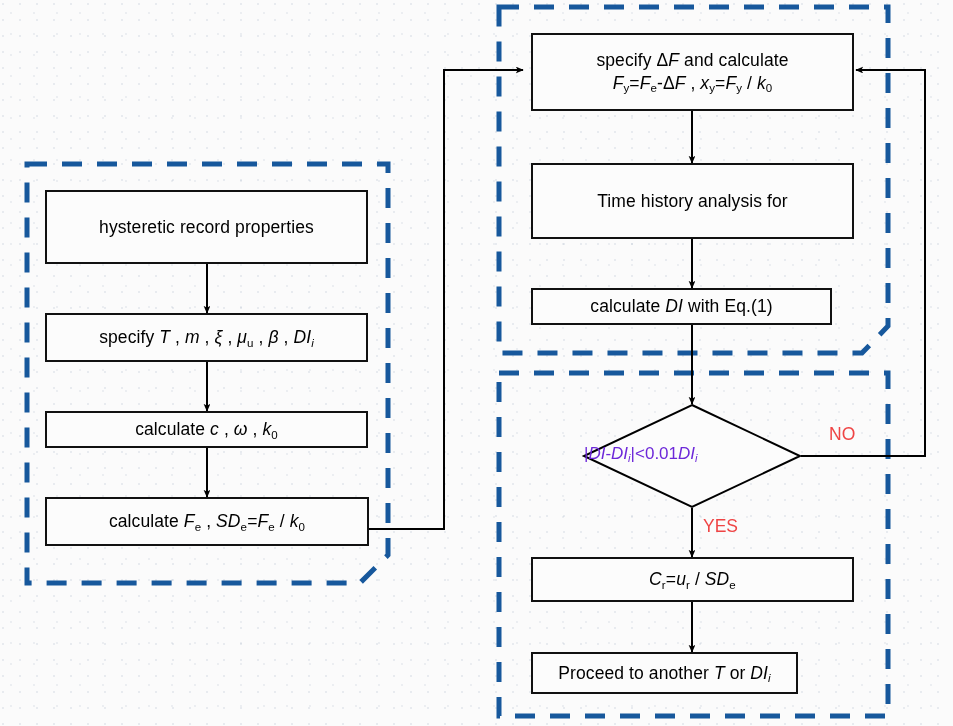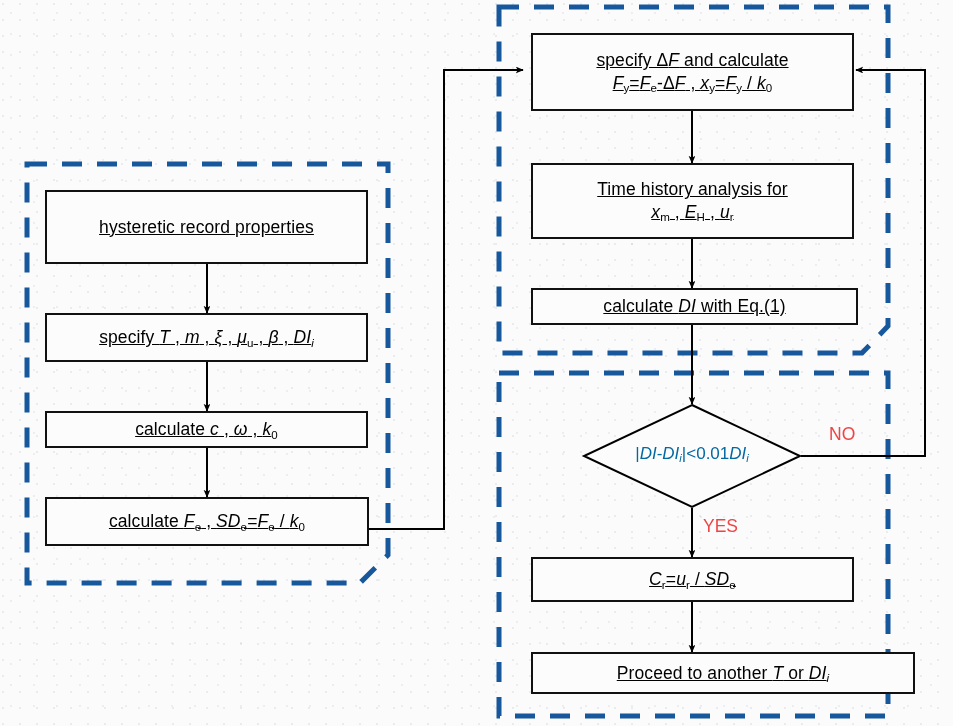--- a/index.html
+++ b/index.html
@@ -43,21 +43,20 @@
     background: #fcfcfc;
     display: flex;
     align-items: center;
     justify-content: center;
     text-align: center;
     color: #000000;
     font-size: 17.5px;
     line-height: 1.30;
     letter-spacing: 0.1px;
     padding: 2px 6px;
-    text-decoration: underline;
   }
   .node .txt { display: block; width: 100%; }
   .node .l2 { display: block; }
 
   
   i.v { font-style: italic; }
   sub {
     font-size: 0.66em;
     vertical-align: baseline;
     position: relative;
@@ -71,25 +70,25 @@
     position: absolute;
     color: #ef4444;
     font-size: 17.5px;
     white-space: nowrap;
     z-index: 3;
   }
 
   
   .diamond-label {
     position: absolute;
-    color: #0369a1;
+    color: #6d28d9;
     font-size: 17px;
     white-space: nowrap;
     z-index: 3;
-    text-align: center;
+    text-align: left;
   }
 </style>
 </head>
 <body>
 
 <div id="canvas">
 
   <svg class="layer" id="svg-layer" width="953" height="726" viewBox="0 0 953 726">
 
     <defs>
@@ -149,36 +148,35 @@
     <div class="node" style="left:531px; top:33px; width:323px; height:78px;">
       <span class="txt">
         <span class="l2">specify&nbsp;Δ<i class="v">F</i>&nbsp;and calculate</span>
         <span class="l2"><i class="v">F</i><sub>y</sub>=<i class="v">F</i><sub>e</sub>-Δ<i class="v">F</i>&nbsp;,&nbsp;<i class="v">x</i><sub>y</sub>=<i class="v">F</i><sub>y</sub>&nbsp;/&nbsp;<i class="v">k</i><sub>0</sub></span>
       </span>
     </div>
 
     <div class="node" style="left:531px; top:163px; width:323px; height:76px;">
       <span class="txt">
         <span class="l2">Time history analysis for</span>
-        <span class="l2"><i class="v">x</i><sub>m</sub>&nbsp;,&nbsp;<i class="v">E</i><sub>H</sub>&nbsp;,&nbsp;<i class="v">u</i><sub>r</sub></span>
       </span>
     </div>
 
-    <div class="node" style="left:531px; top:288px; width:327px; height:37px;">
+    <div class="node" style="left:531px; top:288px; width:301px; height:37px;">
       <span class="txt">calculate&nbsp;<i class="v">DI</i>&nbsp;with Eq.(1)</span>
     </div>
 
     <div class="diamond-label" style="left:584px; top:444px; width:216px;">|<i class="v">DI</i>-<i class="v">DI</i><sub class="it">i</sub>|&lt;0.01<i class="v">DI</i><sub class="it">i</sub></div>
 
     <div class="edge-label" style="left:829px; top:424px;">NO</div>
 
     <div class="edge-label" style="left:703px; top:516px;">YES</div>
 
     <div class="node" style="left:531px; top:557px; width:323px; height:45px;">
       <span class="txt"><i class="v">C</i><sub>r</sub>=<i class="v">u</i><sub>r</sub>&nbsp;/&nbsp;<i class="v">SD</i><sub>e</sub></span>
     </div>
 
-    <div class="node" style="left:531px; top:652px; width:384px; height:42px;">
+    <div class="node" style="left:531px; top:652px; width:267px; height:42px;">
       <span class="txt">Proceed to another&nbsp;<i class="v">T</i>&nbsp;or&nbsp;<i class="v">DI</i><sub class="it">i</sub></span>
     </div>
 
   </div>
 </div>
 
 </body></html>

